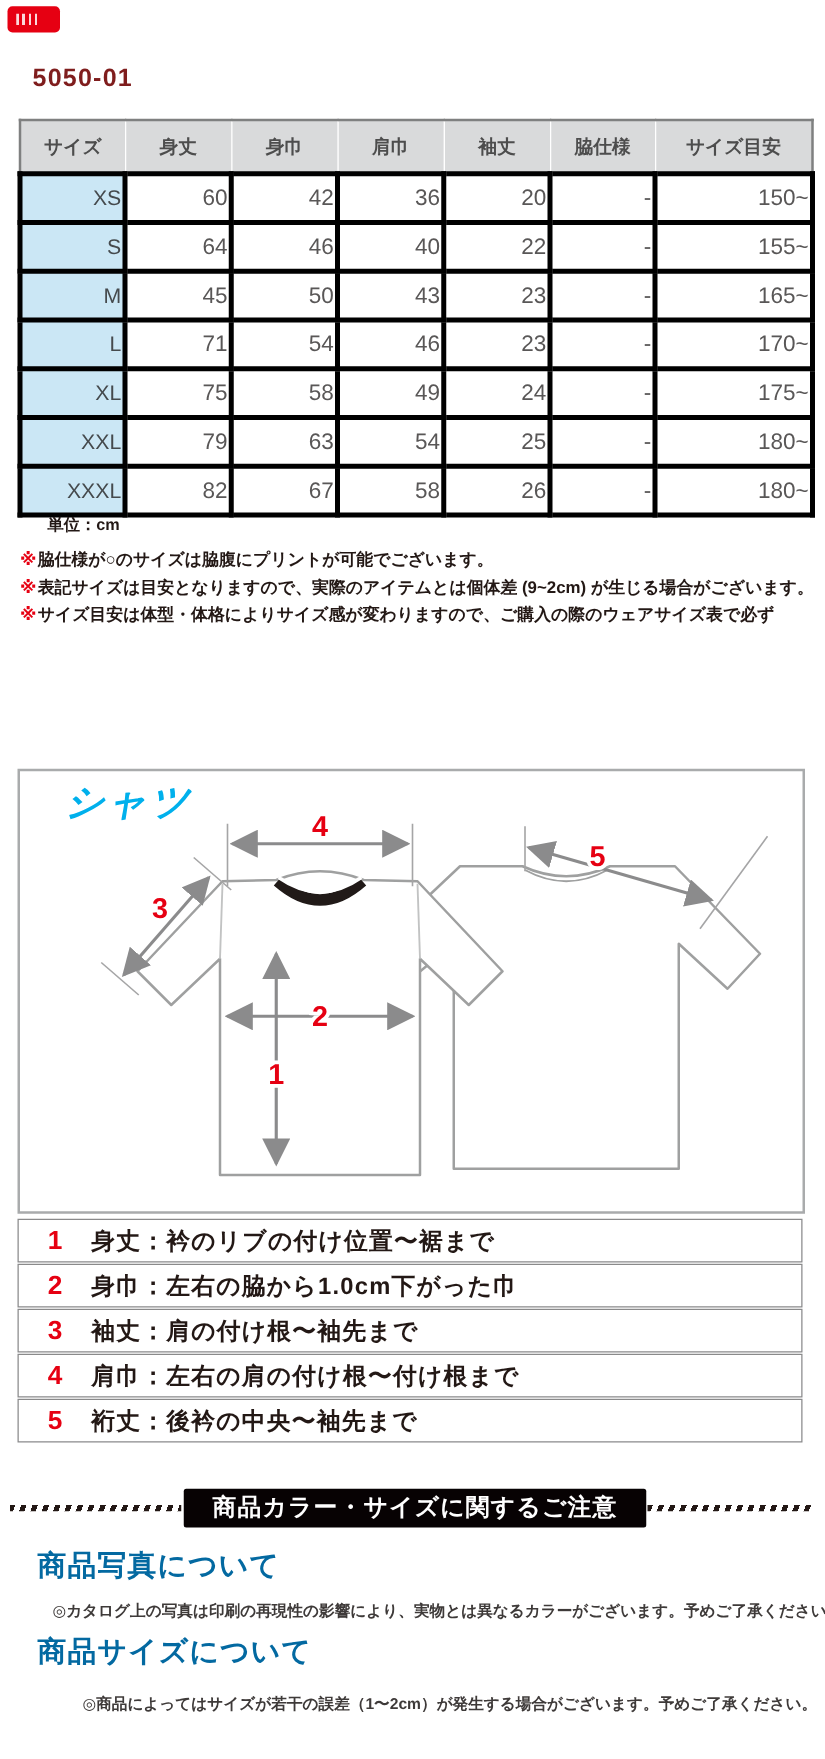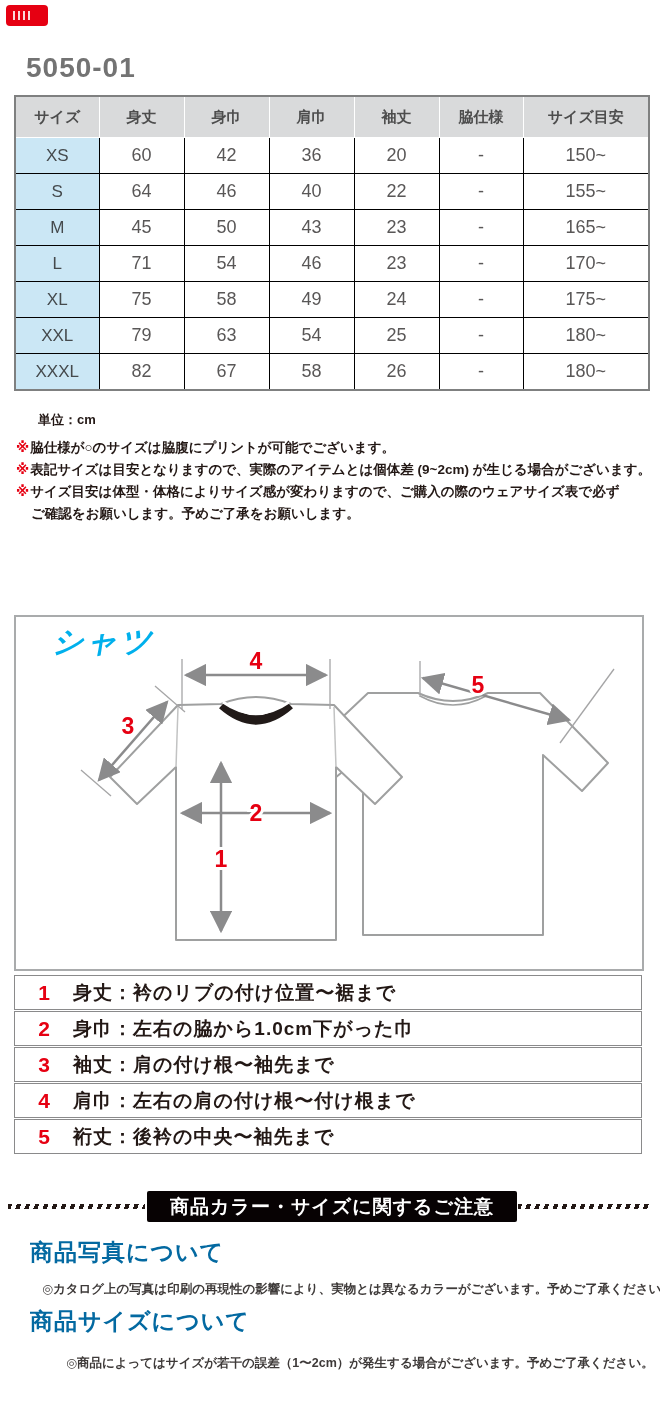--- a/index.html
+++ b/index.html
@@ -3,27 +3,27 @@
 <meta charset="utf-8">
 <style>
   html,body{margin:0;padding:0;background:#fff;}
   .page{position:relative;width:660px;height:1407px;background:#ffffff;overflow:hidden;
         font-family:"Liberation Sans","DejaVu Sans",sans-serif;color:#231815;}
 
   
   .red-badge{position:absolute;left:6px;top:5px;width:42px;height:21px;background:#e60012;border-radius:4px;}
   .red-badge:after{content:"";position:absolute;left:7px;top:6px;width:28px;height:9px;
         background:linear-gradient(90deg,#fff 0 2px,transparent 2px 5px,#fff 5px 7px,transparent 7px 10px,#fff 10px 12px,transparent 12px 15px,#fff 15px 17px,transparent 17px);opacity:.85;}
-  .product-code{position:absolute;left:26px;top:52px;font-size:28px;font-weight:bold;letter-spacing:1px;color:#737373;}
+  .product-code{position:absolute;left:26px;top:52px;font-size:20px;font-weight:bold;letter-spacing:1px;color:#7f1d1d;}
 
   
   .table-wrap{position:absolute;left:14px;top:95px;width:634px;}
   table.size-table{border-collapse:collapse;width:634px;table-layout:fixed;border:2px solid #7f8080;}
   .size-table th{background:#d9dadb;color:#4d4d4d;font-size:15px;font-weight:bold;border:1px solid #fff;height:38px;text-align:center;}
-  .size-table td{background:#fff;color:#595757;font-size:18px;border:1px solid #000000;height:33px;text-align:center;margin-left:20px;}
+  .size-table td{background:#fff;color:#595757;font-size:18px;border:4px solid #000000;height:33px;text-align:right;margin-left:20px;}
   .size-table td.size-col{background:#cbe7f5;color:#454a4d;font-size:17px;}
 
   
   .unit{position:absolute;left:38px;top:411px;font-size:13px;font-weight:bold;}
   .notes{position:absolute;left:16px;top:437px;font-size:13.5px;font-weight:bold;line-height:22px;white-space:nowrap;}
   .note-mark{color:#e60012;margin-right:1px;}
   .note-cont{padding-left:15px;}
 
   
   .diagram-box{position:absolute;left:14px;top:615px;width:626px;height:352px;border:2px solid #a9abac;background:#fff;}
@@ -147,21 +147,20 @@
     </tbody>
       </table>
   </div>
 
   <div class="unit">単位：cm</div>
 
   <div class="notes">
     <div><span class="note-mark">※</span><span>脇仕様が○のサイズは脇腹にプリントが可能でございます。</span></div>
     <div><span class="note-mark">※</span><span>表記サイズは目安となりますので、実際のアイテムとは個体差 (9~2cm) が生じる場合がございます。</span></div>
     <div><span class="note-mark">※</span><span>サイズ目安は体型・体格によりサイズ感が変わりますので、ご購入の際のウェアサイズ表で必ず</span></div>
-    <div class="note-cont"><span>ご確認をお願いします。予めご了承をお願いします。</span></div>
   </div>
 
   <div class="diagram-box">
     <svg class="diagram-svg" viewBox="0 0 626 352" xmlns="http://www.w3.org/2000/svg">
       <defs>
         <marker id="ahE" viewBox="0 0 10 10" refX="9" refY="5" markerWidth="9" markerHeight="9" orient="auto">
             <path d="M0,0 L10,5 L0,10 Z" fill="#8b8b8c"></path>
           </marker>
         <marker id="ahS" viewBox="0 0 10 10" refX="9" refY="5" markerWidth="9" markerHeight="9" orient="auto-start-reverse">
             <path d="M0,0 L10,5 L0,10 Z" fill="#8b8b8c"></path>

